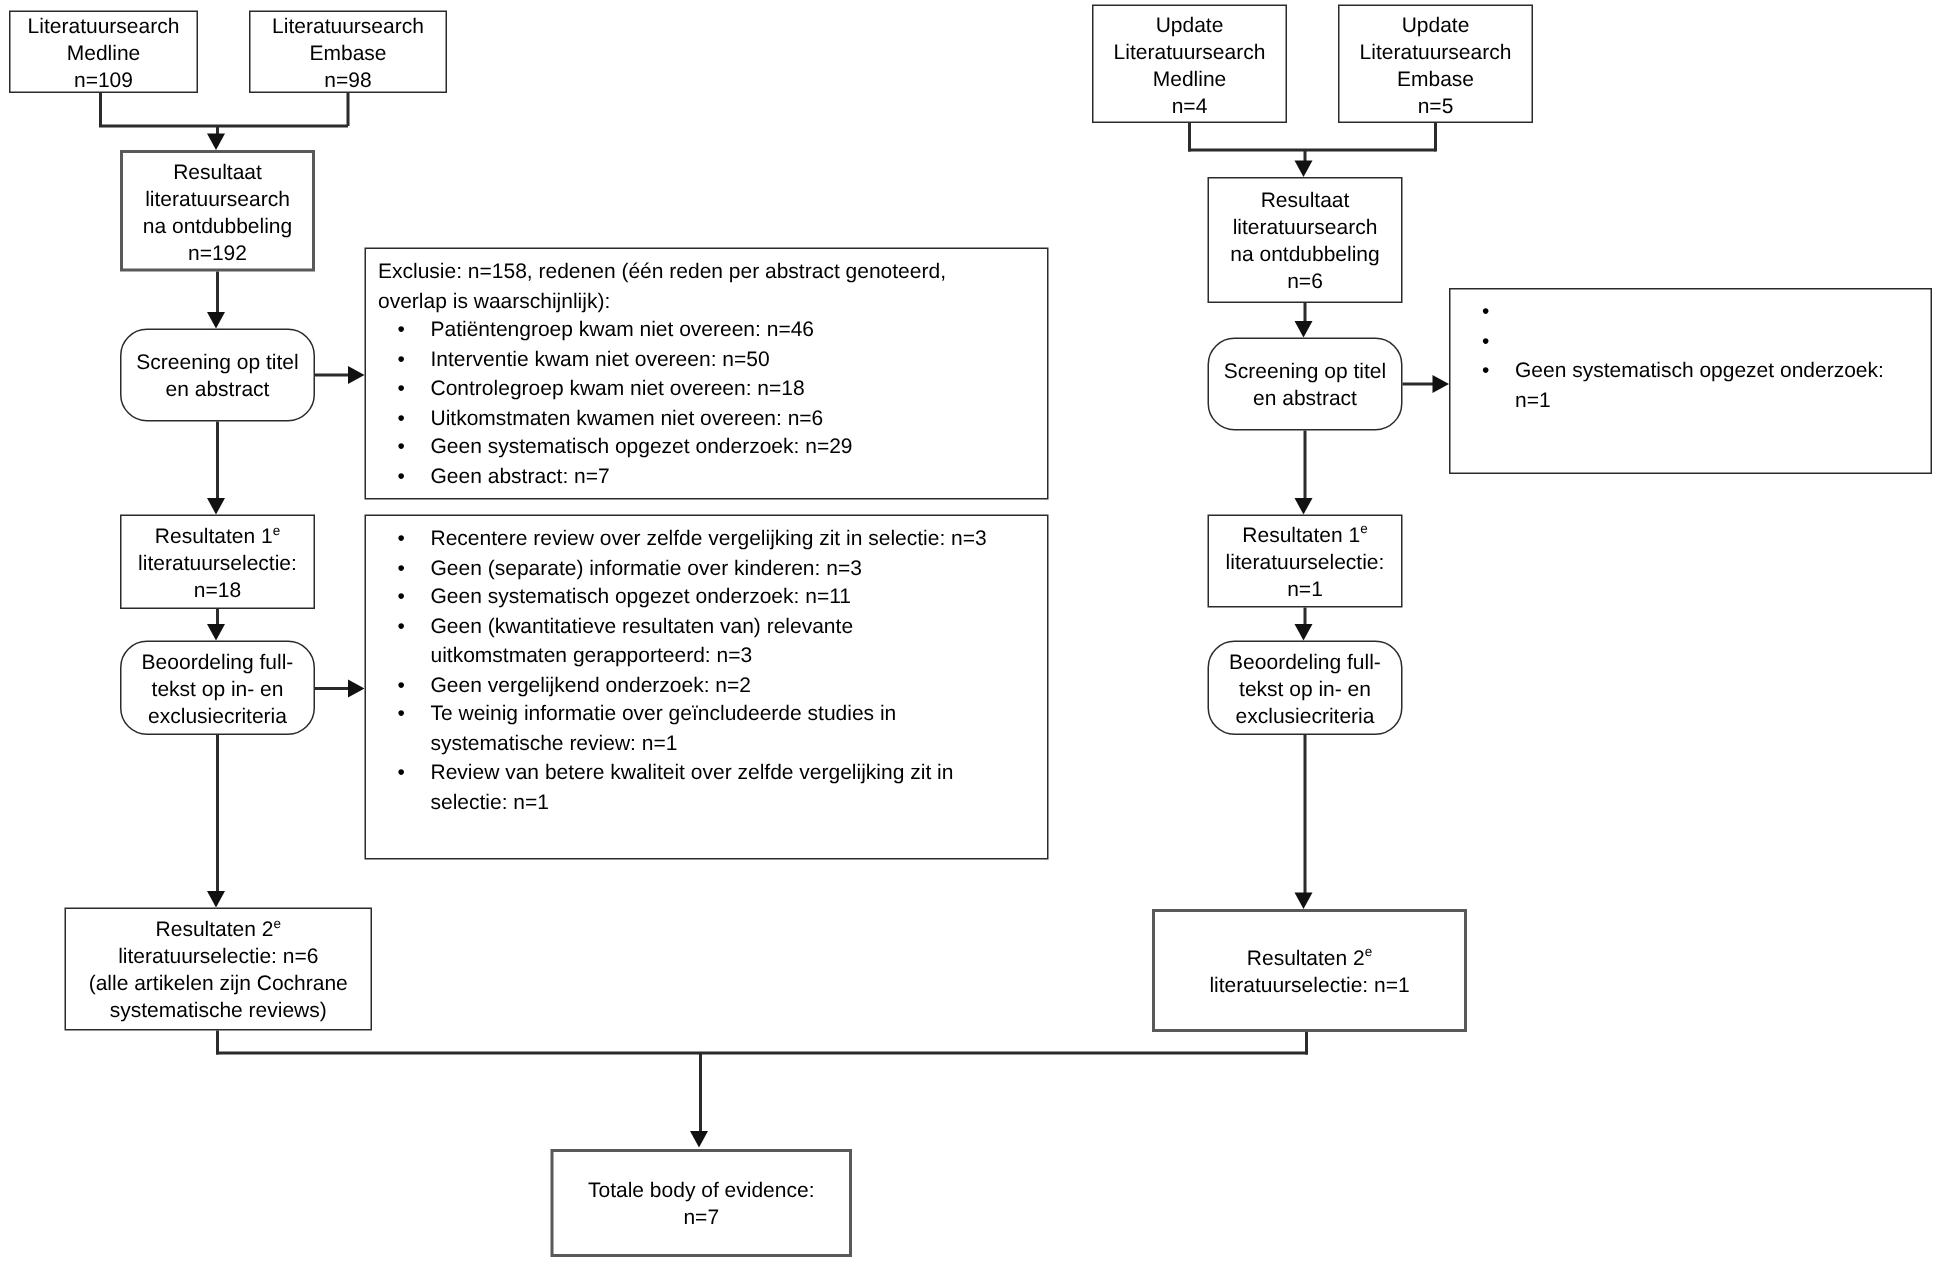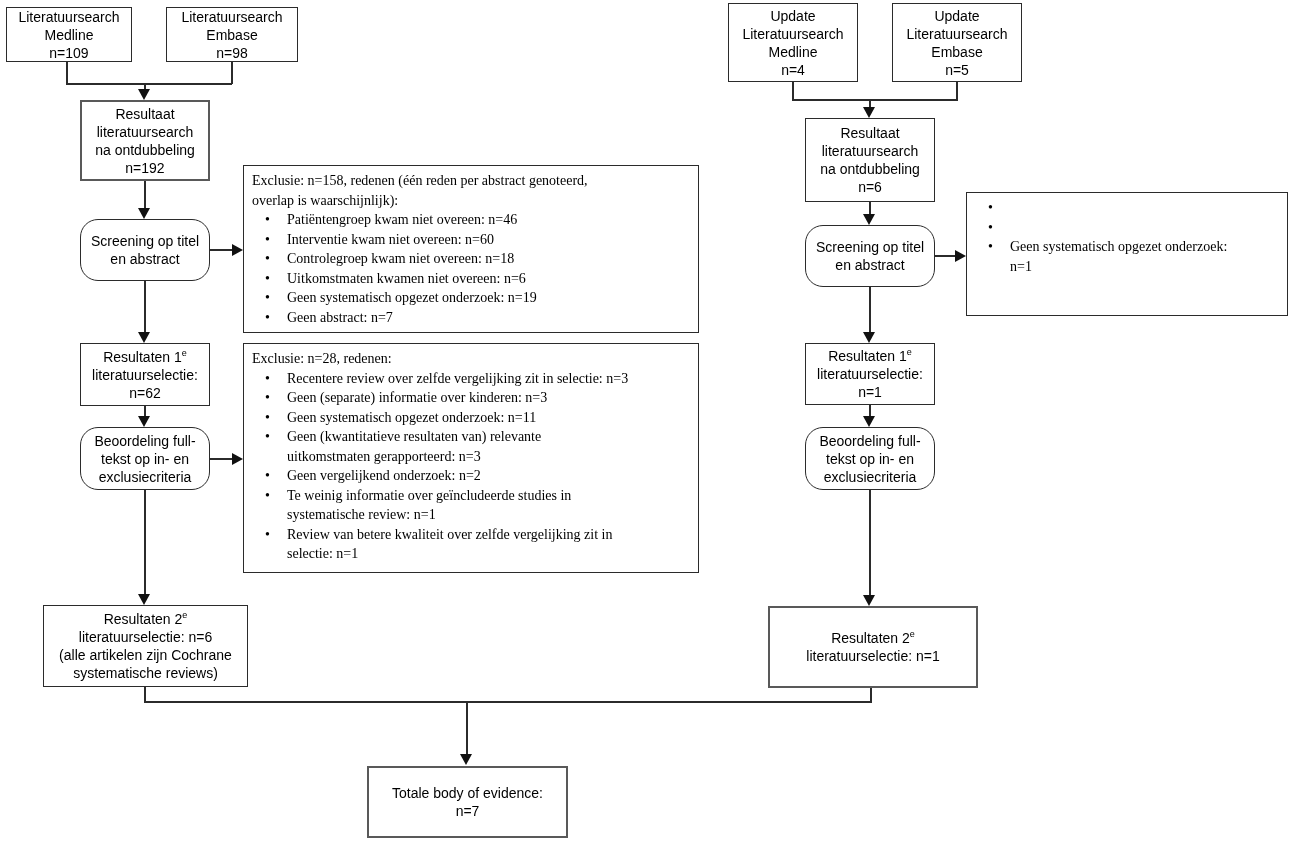--- a/index.html
+++ b/index.html
@@ -29,21 +29,20 @@
   .bl { white-space: nowrap; }
   .bl sup { font-size: 9px; line-height: 0; }
   .excl {
     position: absolute;
     box-sizing: border-box;
     border: 1.5px solid #2b2b2b;
     background: #ffffff;
     text-align: left;
     padding: 5px 6px 4px 8px;
     line-height: 19.5px;
-    font-family: Liberation Serif, serif;
   }
   .excl .title { display: block; white-space: pre-wrap; }
   .excl .items { margin: 0; padding: 0; list-style: none; }
   .excl .row { display: flex; align-items: flex-start; }
   .excl .bullet { flex: 0 0 22px; margin-left: 13px; }
   .excl .itxt { flex: 1 1 auto; white-space: pre-wrap; }
   .line-v { position: absolute; width: 1.5px; background: #2b2b2b; }
   .line-h { position: absolute; height: 1.5px; background: #2b2b2b; }
   .arr-d {
     position: absolute; width: 0; height: 0;
@@ -83,21 +82,21 @@
   </div>
 
   <div class="box round" style="left:80px; top:219px; width:130px; height:62px;">
     <span class="bl">Screening op titel</span>
     <span class="bl">en abstract</span>
   </div>
 
   <div class="box" style="left:80px; top:343px; width:130px; height:63px;">
     <span class="bl"><span>Resultaten 1</span><sup>e</sup></span>
     <span class="bl">literatuurselectie:</span>
-    <span class="bl">n=62</span>
+    <span class="bl">n=18</span>
   </div>
 
   <div class="box round" style="left:80px; top:427px; width:130px; height:63px;">
     <span class="bl">Beoordeling full-</span>
     <span class="bl">tekst op in- en</span>
     <span class="bl">exclusiecriteria</span>
   </div>
 
   <div class="box" style="left:43px; top:605px; width:205px; height:82px;">
     <span class="bl"><span>Resultaten 2</span><sup>e</sup></span>
@@ -109,43 +108,42 @@
   <div class="excl" style="left:243px; top:165px; width:456px; height:168px;">
     <span class="title">Exclusie: n=158, redenen (één reden per abstract genoteerd,
 overlap is waarschijnlijk):</span>
     <div class="items">
       <div class="row">
           <span class="bullet">•</span>
           <span class="itxt">Patiëntengroep kwam niet overeen: n=46</span>
         </div>
       <div class="row">
           <span class="bullet">•</span>
-          <span class="itxt">Interventie kwam niet overeen: n=60</span>
+          <span class="itxt">Interventie kwam niet overeen: n=50</span>
         </div>
       <div class="row">
           <span class="bullet">•</span>
           <span class="itxt">Controlegroep kwam niet overeen: n=18</span>
         </div>
       <div class="row">
           <span class="bullet">•</span>
           <span class="itxt">Uitkomstmaten kwamen niet overeen: n=6</span>
         </div>
       <div class="row">
           <span class="bullet">•</span>
-          <span class="itxt">Geen systematisch opgezet onderzoek: n=19</span>
+          <span class="itxt">Geen systematisch opgezet onderzoek: n=29</span>
         </div>
       <div class="row">
           <span class="bullet">•</span>
           <span class="itxt">Geen abstract: n=7</span>
         </div>
     </div>
   </div>
 
   <div class="excl" style="left:243px; top:343px; width:456px; height:230px;">
-    <span class="title">Exclusie: n=28, redenen:</span>
     <div class="items">
       <div class="row">
           <span class="bullet">•</span>
           <span class="itxt">Recentere review over zelfde vergelijking zit in selectie: n=3</span>
         </div>
       <div class="row">
           <span class="bullet">•</span>
           <span class="itxt">Geen (separate) informatie over kinderen: n=3</span>
         </div>
       <div class="row">

